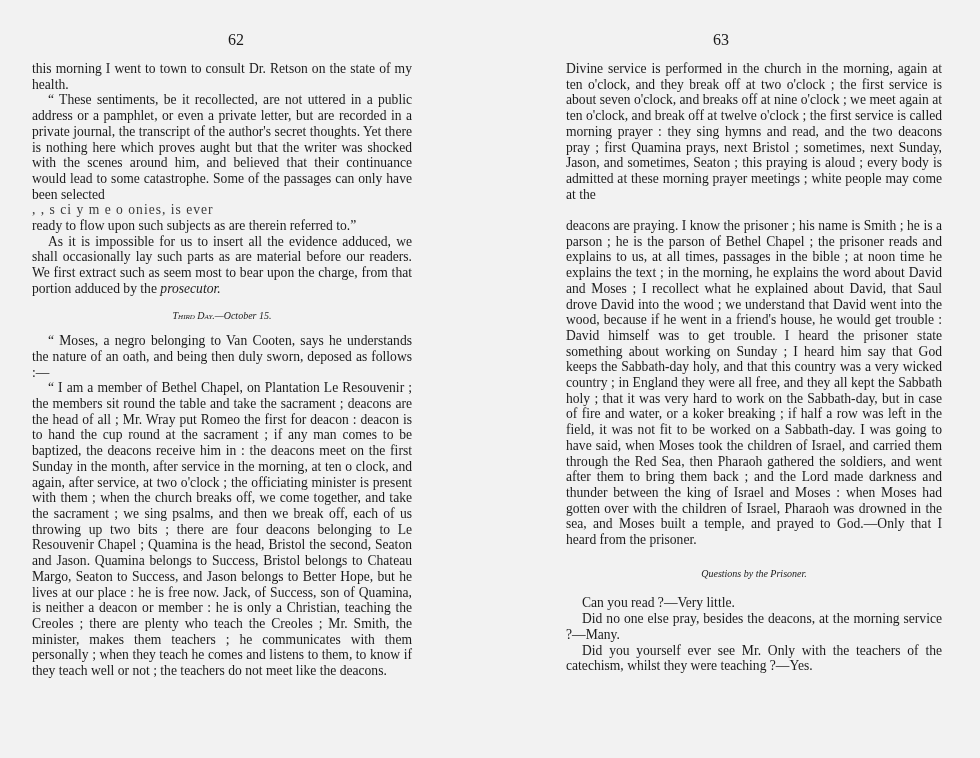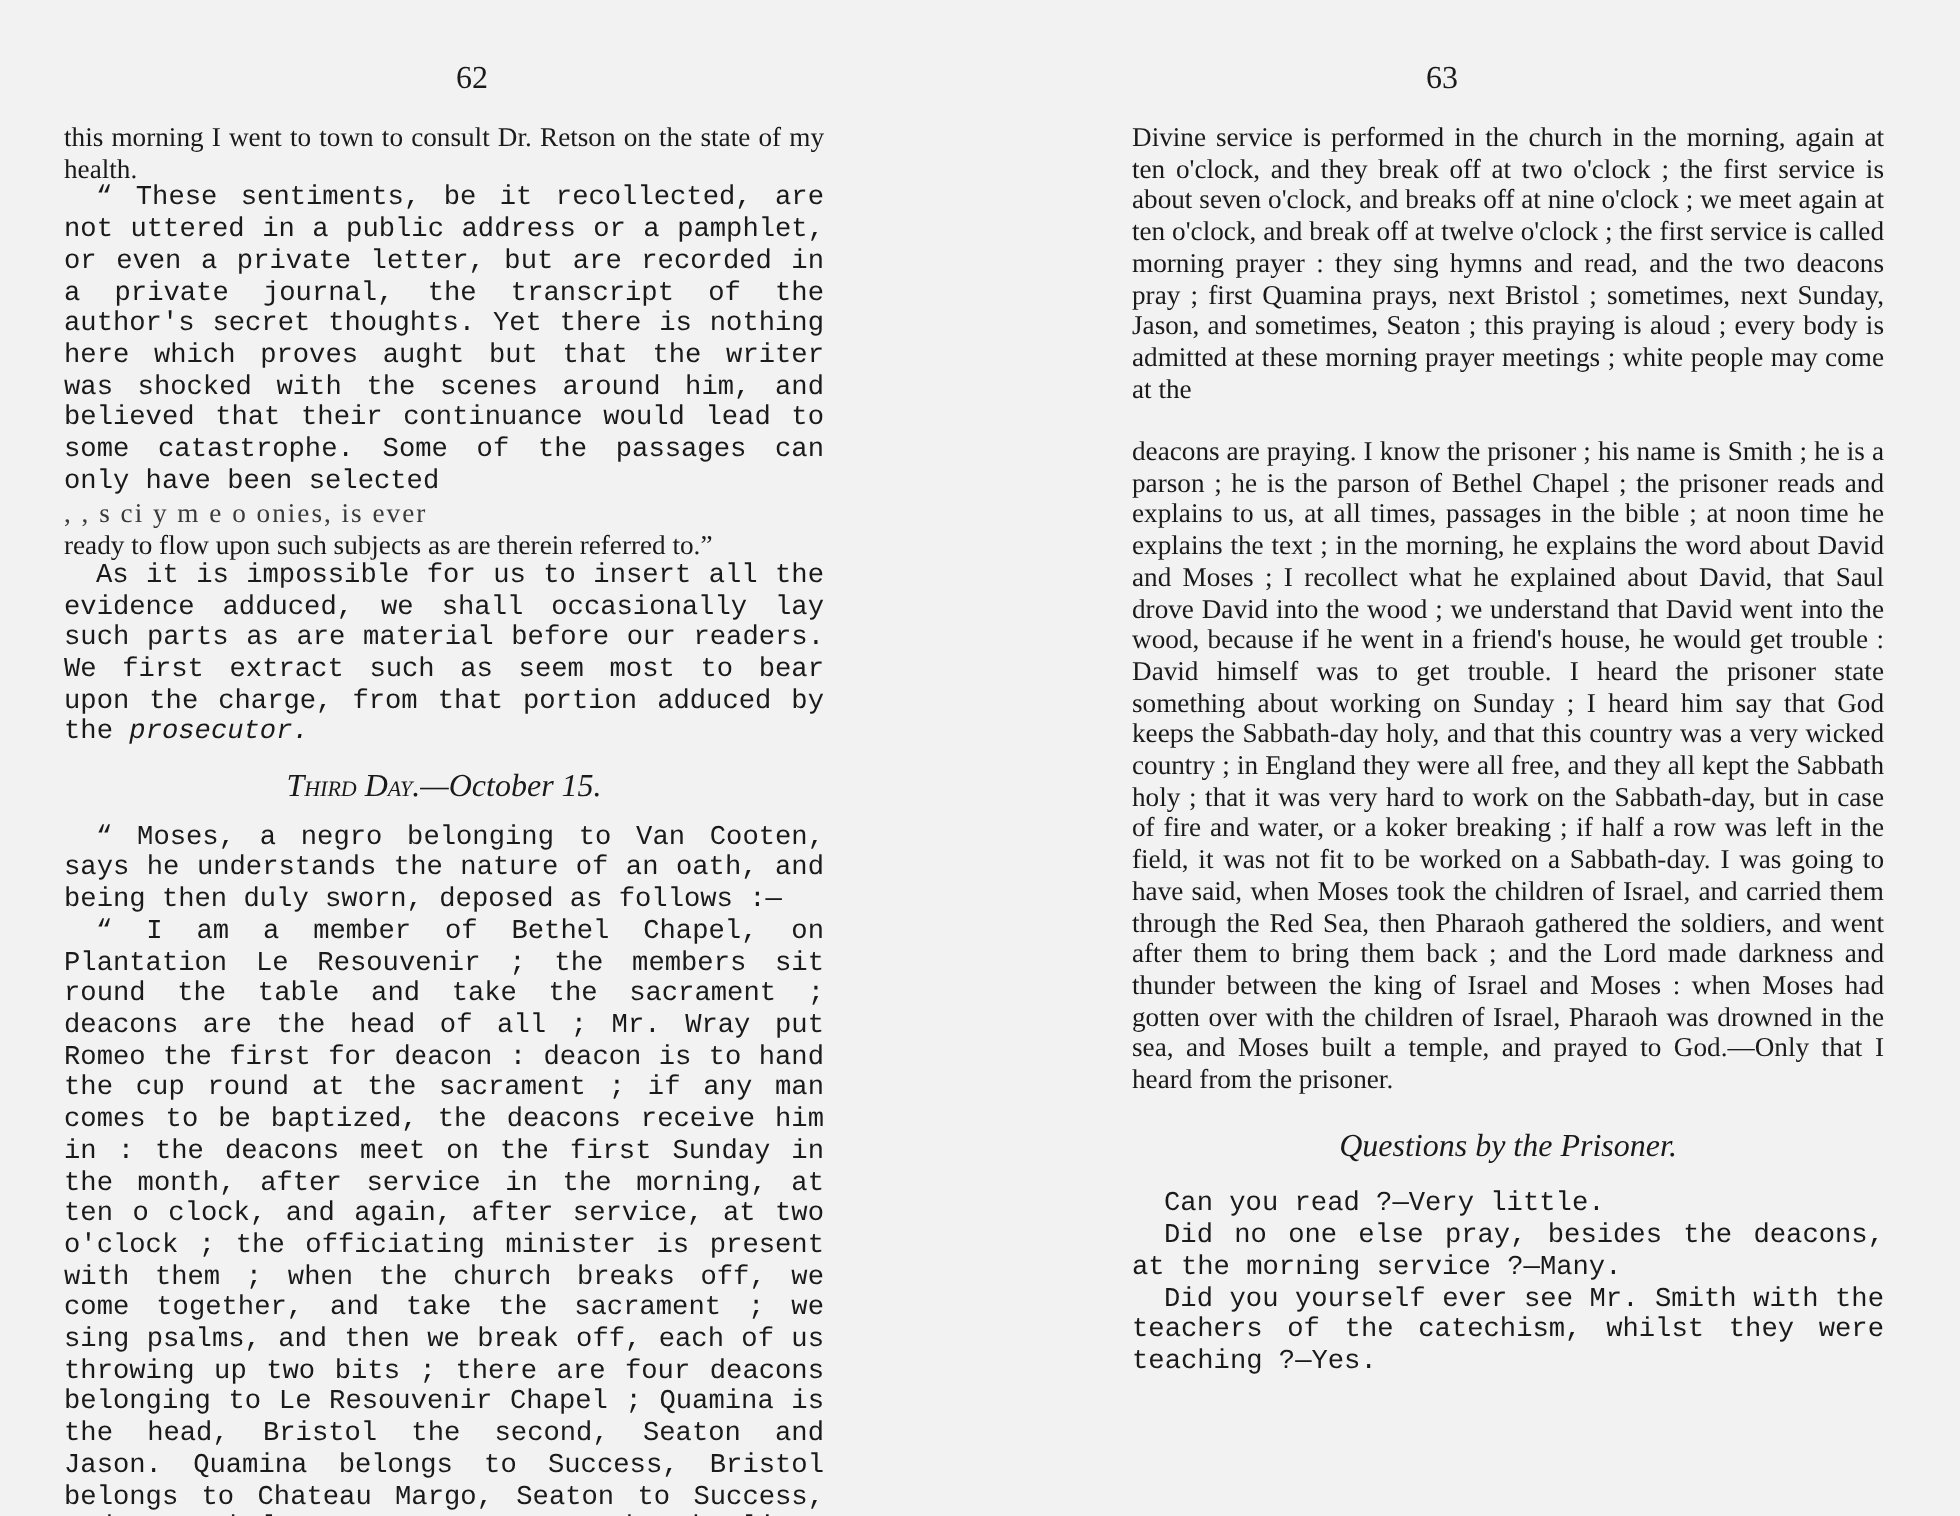--- a/index.html
+++ b/index.html
@@ -21,26 +21,26 @@
     }
     #page-left .page-number { left: -9px; }
     #page-right .page-number { left: -20px; }
     .body-text {
       position: absolute; font-size: 13.6px; line-height: 15.7px;
       text-align: justify;
     }
     #page-left .body-text { left: 32px; top: 61px; width: 380px; }
     #page-right .body-text { left: 70px; top: 61px; width: 376px; }
     p { margin: 0; }
-    .indent { text-indent: 16px; font-family: Liberation Mono, monospace; }
+    .indent { text-indent: 16px; }
     .faded { color: #3a3a3a; letter-spacing: 1px; }
     .faded-blank { height: 15.7px; }
     .heading {
       text-align: center; font-style: italic; margin: 11px 0 10px 0;
-      font-size: 16px;
+      font-size: 10px;
     }
     .smallcaps { font-variant: small-caps; }
     .italic { font-style: italic; }
   </style>
 </head>
 <body>
 
 <div class="page" id="page-left">
   <div class="page-number">62</div>
   <div class="body-text">
@@ -57,15 +57,15 @@
 
 <div class="page" id="page-right">
   <div class="page-number">63</div>
   <div class="body-text">
     <p>Divine service is performed in the church in the morning, again at ten o'clock, and they break off at two o'clock ; the first service is about seven o'clock, and breaks off at nine o'clock ; we meet again at ten o'clock, and break off at twelve o'clock ; the first service is called morning prayer : they sing hymns and read, and the two deacons pray ; first Quamina prays, next Bristol ; sometimes, next Sunday, Jason, and sometimes, Seaton ; this praying is aloud ; every body is admitted at these morning prayer meetings ; white people may come at the</p>
     <div class="faded-blank"></div>
     <p>deacons are praying.  I know the prisoner ; his name is Smith ; he is a parson ; he is the parson of Bethel Chapel ; the prisoner reads and explains to us, at all times, passages in the bible ; at noon time he explains the text ; in the morning, he explains the word about David and Moses ; I recollect what he explained about David, that Saul drove David into the wood ; we understand that David went into the wood, because if he went in a friend's house, he would get trouble : David himself was to get trouble.  I heard the prisoner state something about working on Sunday ; I heard him say that God keeps the Sabbath-day holy, and that this country was a very wicked country ; in England they were all free, and they all kept the Sabbath holy ; that it was very hard to work on the Sabbath-day, but in case of fire and water, or a koker breaking ; if half a row was left in the field, it was not fit to be worked on a Sabbath-day.  I was going to have said, when Moses took the children of Israel, and carried them through the Red Sea, then Pharaoh gathered the soldiers, and went after them to bring them back ; and the Lord made darkness and thunder between the king of Israel and Moses : when Moses had gotten over with the children of Israel, Pharaoh was drowned in the sea, and Moses built a temple, and prayed to God.—Only that I heard from the prisoner.</p>
     <div class="heading" style="margin:18px 0 14px 0;">Questions by the Prisoner.</div>
     <p class="indent">Can you read ?—Very little.</p>
     <p class="indent">Did no one else pray, besides the deacons, at the morning service ?—Many.</p>
-    <p class="indent">Did you yourself ever see Mr. Smith with the teachers of the catechism, whilst they were teaching ?—Yes.</p>
+    <p class="indent">Did you yourself ever see Mr. Only with the teachers of the catechism, whilst they were teaching ?—Yes.</p>
   </div>
 </div>
 
 </body></html>

